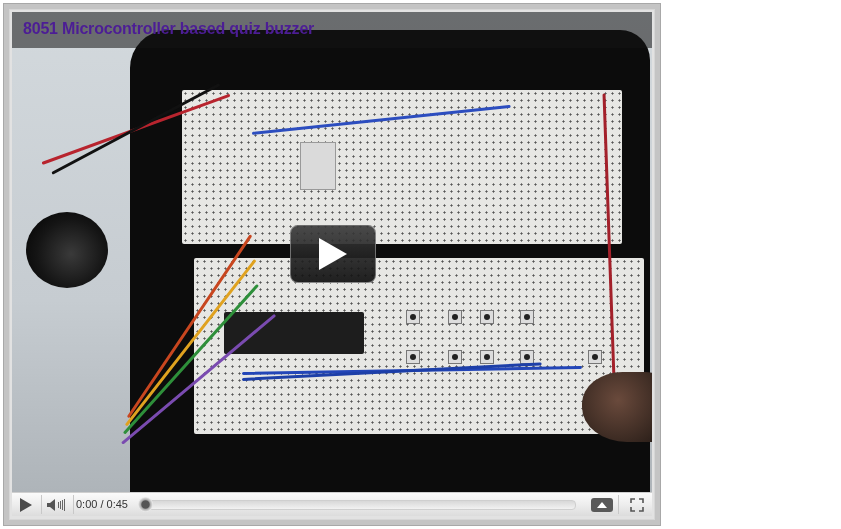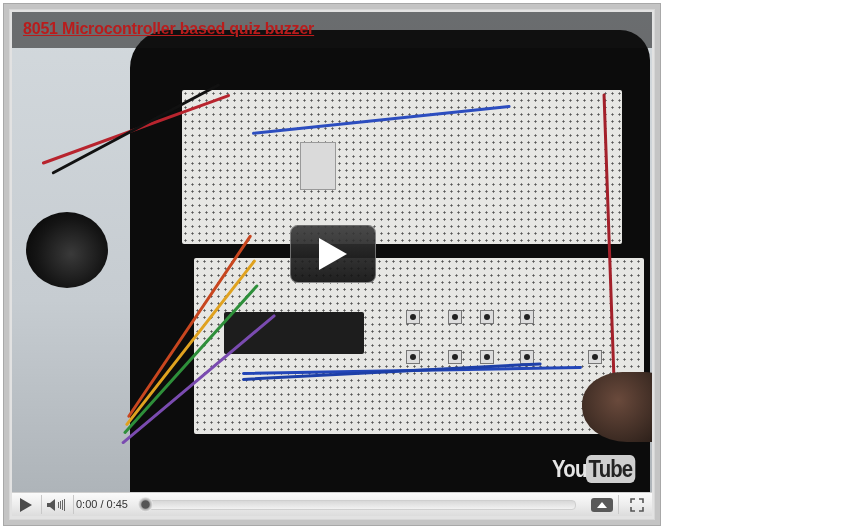--- a/index.html
+++ b/index.html
@@ -24,21 +24,21 @@
   .chip { position:absolute; left:212px; top:300px; width:140px; height:42px; background:#1d1d1d; border-radius:2px; }
   .seg7 { position:absolute; left:288px; top:130px; width:34px; height:46px; background:#dadada; border:1px solid #999; }
   .buzzer { position:absolute; left:14px; top:200px; width:82px; height:76px; border-radius:50%;
             background:radial-gradient(circle at 55% 55%, #3a3a3a 0%, #151515 55%, #000 100%); }
   .btnk { position:absolute; width:12px; height:12px; background:#ddd; border:1px solid #777; }
   .btnk::after { content:""; position:absolute; left:3px; top:3px; width:6px; height:6px; border-radius:50%; background:#222; }
   .wire { position:absolute; height:3px; border-radius:2px; transform-origin:0 50%; }
   .finger { position:absolute; left:570px; top:360px; width:90px; height:70px; border-radius:45% 30% 0 50%;
             background:radial-gradient(circle at 40% 40%, #6a4a3c 0%, #3b2a22 60%, #1c1410 100%); }
   .title-bar { position:absolute; left:0; top:0; width:640px; height:36px; background:rgba(20,20,20,0.55); }
-  .title { position:absolute; left:11px; top:8px; color:#b91c1c; font-size:16px; font-weight:bold; letter-spacing:-0.2px;text-decoration:underline; }
+  .title { position:absolute; left:11px; top:8px; color:#4c1d95; font-size:16px; font-weight:bold; letter-spacing:-0.2px; }
   .play-big { position:absolute; left:278px; top:213px; width:84px; height:56px; border-radius:8px;
               background:linear-gradient(180deg, rgba(60,60,60,0.92), rgba(15,15,15,0.92)); border:1px solid rgba(255,255,255,0.35); cursor:pointer; }
   .play-big svg { position:absolute; left:28px; top:12px; }
   .yt-logo { position:absolute; right:8px; bottom:8px; height:30px; display:flex; align-items:center; }
   .yt-you { color:#e6e6e6; font-size:24px; font-weight:bold; letter-spacing:-1px; font-family:"Liberation Sans", sans-serif; transform:scaleX(0.85); transform-origin:right; }
   .yt-tube { color:#222; background:#cfcfcf; font-size:24px; font-weight:bold; border-radius:6px; padding:0 3px; letter-spacing:-1px; transform:scaleX(0.85); transform-origin:left; }
   .controls { position:absolute; left:12px; top:492px; width:640px; height:24px;
               background:linear-gradient(180deg,#fbfbfb 0%, #ececec 55%, #dcdcdc 100%);
               border-top:1px solid #cfcfcf; box-sizing:border-box; }
   .ctl { position:absolute; top:0; height:23px; display:flex; align-items:center; justify-content:center; }
@@ -96,24 +96,20 @@
   <div class="title-bar">
     <span class="title">8051 Microcontroller based quiz buzzer</span>
   </div>
 
   <div class="play-big">
     <svg width="28" height="32" viewBox="0 0 28 32">
       <polygon points="0,0 28,16 0,32" fill="#ffffff"></polygon>
     </svg>
   </div>
 
-  <div class="yt-logo">
-    <span class="yt-you">You</span>
-    <span class="yt-tube">Tube</span>
-  </div>
 </div>
 
 <div class="controls">
   <div class="ctl ctl-play">
     <svg width="12" height="14" viewBox="0 0 12 14">
       <polygon points="0,0 12,7 0,14" fill="#4a4a4a"></polygon>
     </svg>
   </div>
   <div class="sep" style="left:29px"></div>
   <div class="ctl ctl-vol">

